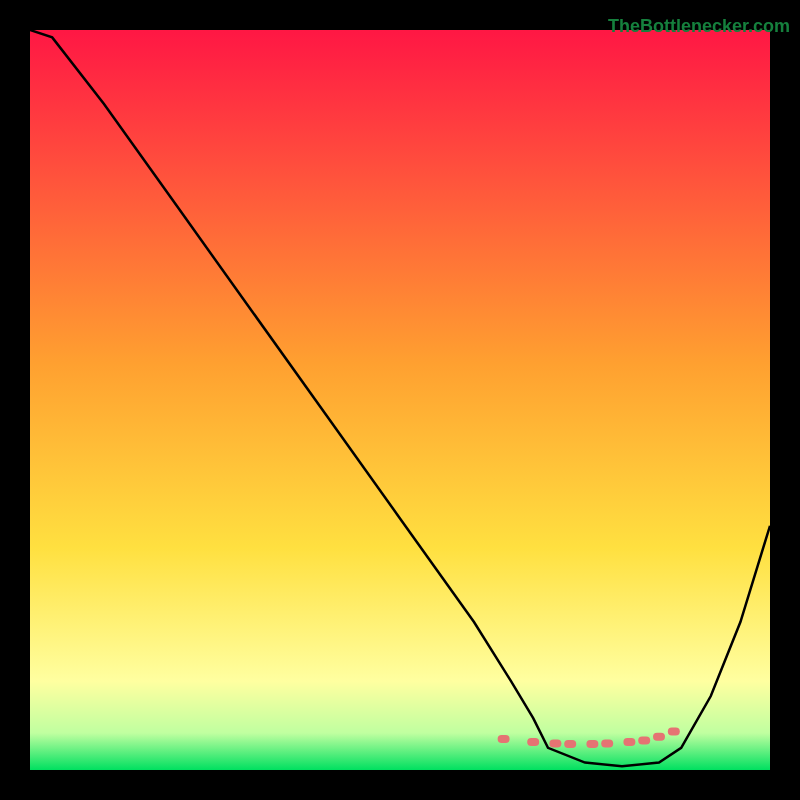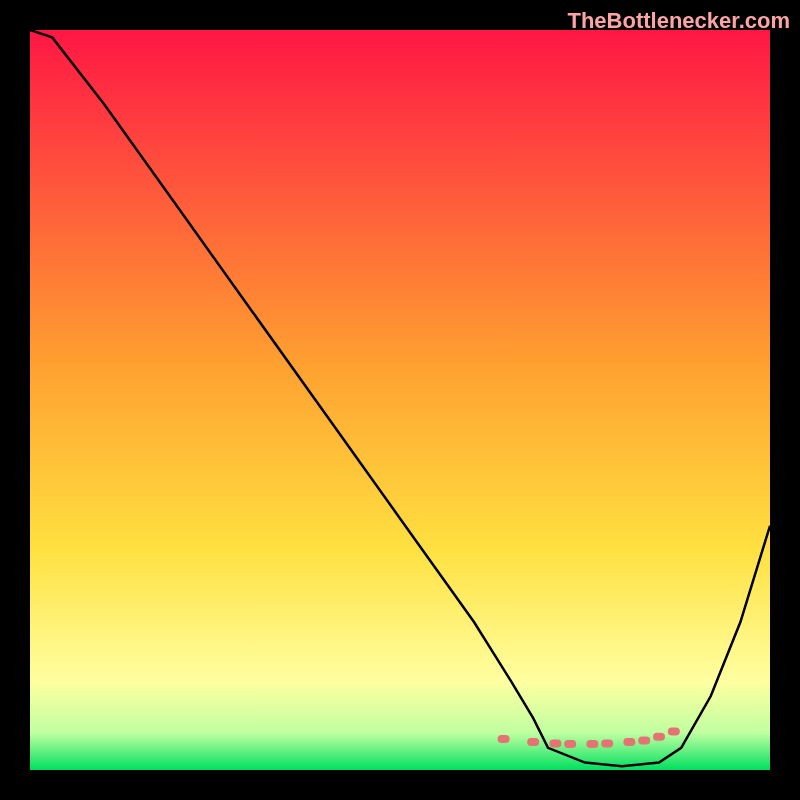--- a/index.html
+++ b/index.html
@@ -12,24 +12,24 @@
     font-family: Arial, sans-serif;
     position: relative;
   }
   .container {
     width: 800px;
     height: 800px;
     position: relative;
   }
   .watermark {
     position: absolute;
-    top: 8px;
+    top: 16px;
     right: 10px;
-    color: #fca5a5;
-    font-size: 22px;
+    color: #15803d;
+    font-size: 18px;
     font-weight: bold;
     z-index: 10;
   }
   .chart-area {
     position: absolute;
     left: 30px;
     top: 30px;
     width: 740px;
     height: 740px;
   }

